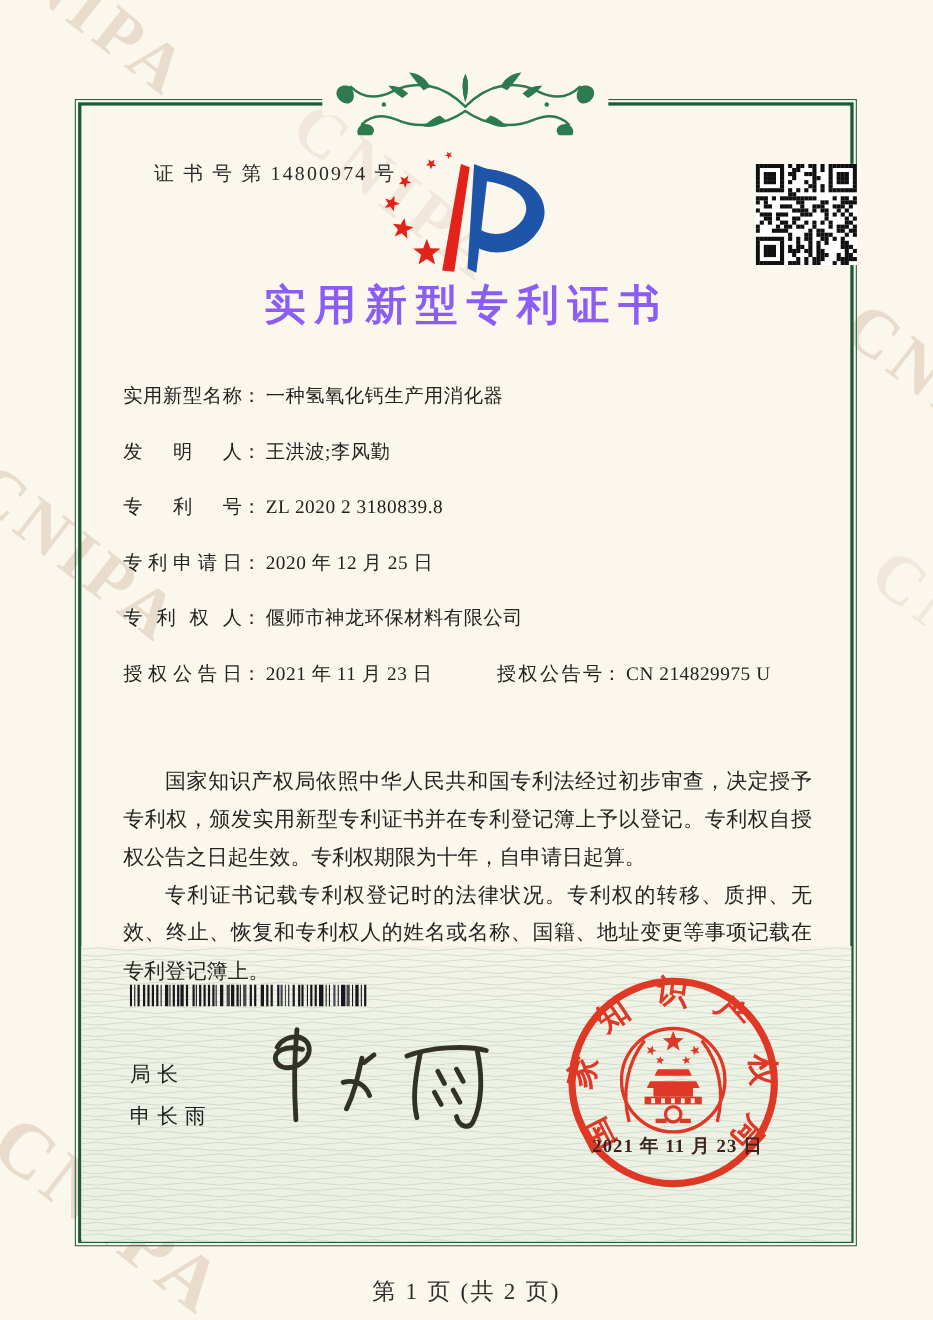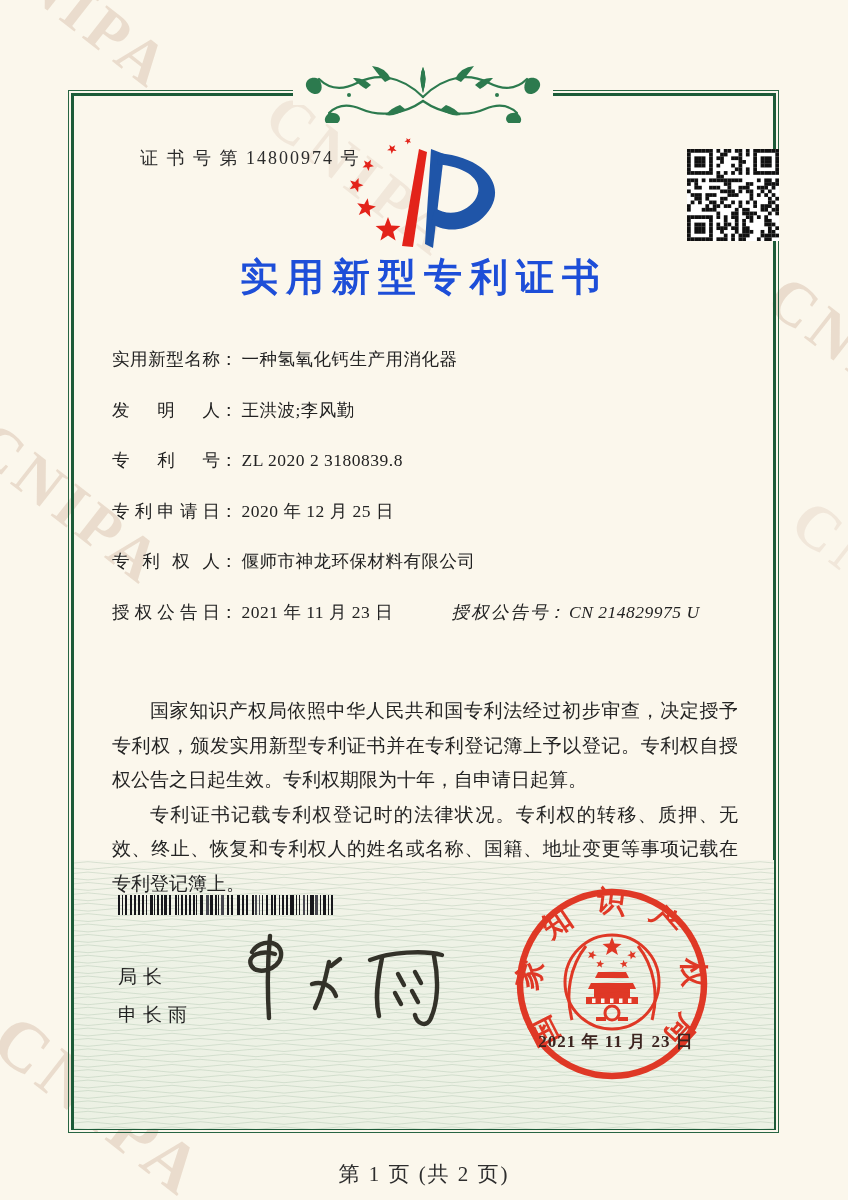--- a/index.html
+++ b/index.html
@@ -35,29 +35,29 @@
     position:absolute;left:74px;top:860px;width:700px;height:269px;
     background:linear-gradient(#f5f4e9 0%,#eef2e6 30%,#ecf1e4 100%);
   }
   .waves-panel svg{display:block;}
   
   .cert-no{position:absolute;left:112px;top:146px;font-size:18px;letter-spacing:2px;color:#2b2b2b;margin-left:28px;}
   .logo{position:absolute;left:338px;top:136px;width:182px;height:122px;}
   .qr{position:absolute;left:687px;top:149px;width:92px;height:92px;background:#fff;}
   .title{
     position:absolute;left:0;top:252px;width:848px;text-align:center;
-    font-size:38px;font-weight:bold;letter-spacing:8px;color:#1d4ed8;
+    font-size:38px;font-weight:bold;letter-spacing:8px;color:#8b5cf6;
   }
   
   .fields{position:absolute;left:112px;top:347px;width:640px;font-size:17.5px;color:#222;}
   .frow{height:26px;margin-bottom:24.5px;white-space:nowrap;}
   .flabel{display:inline-block;width:108px;text-align:justify;text-align-last:justify;vertical-align:top;}
   .fcolon{display:inline-block;margin-right:4px;}
   .fvalue{letter-spacing:0.5px;}
-  .frow.dual .col2{display:inline-block;margin-left:54px;font-style:italic;}
+  .frow.dual .col2{display:inline-block;margin-left:54px;}
   .frow.dual .col2 .flabel{width:96px;}
   
   .paras{position:absolute;left:112px;top:694px;width:626px;font-size:19px;line-height:1.82;color:#242424;text-align:justify;}
   .paras p{margin:0;text-indent:2em;}
   
   .barcode{position:absolute;left:118px;top:895px;width:218px;height:20px;}
   .signer-title{position:absolute;left:118px;top:964px;font-size:19px;letter-spacing:6px;color:#1f1f1f;}
   .signer-name{position:absolute;left:118px;top:1002px;font-size:19px;letter-spacing:6px;color:#1f1f1f;}
   .signature{position:absolute;left:228px;top:922px;width:235px;height:118px;}
   .seal{position:absolute;left:512px;top:884px;width:200px;height:200px;opacity:0.93;}

